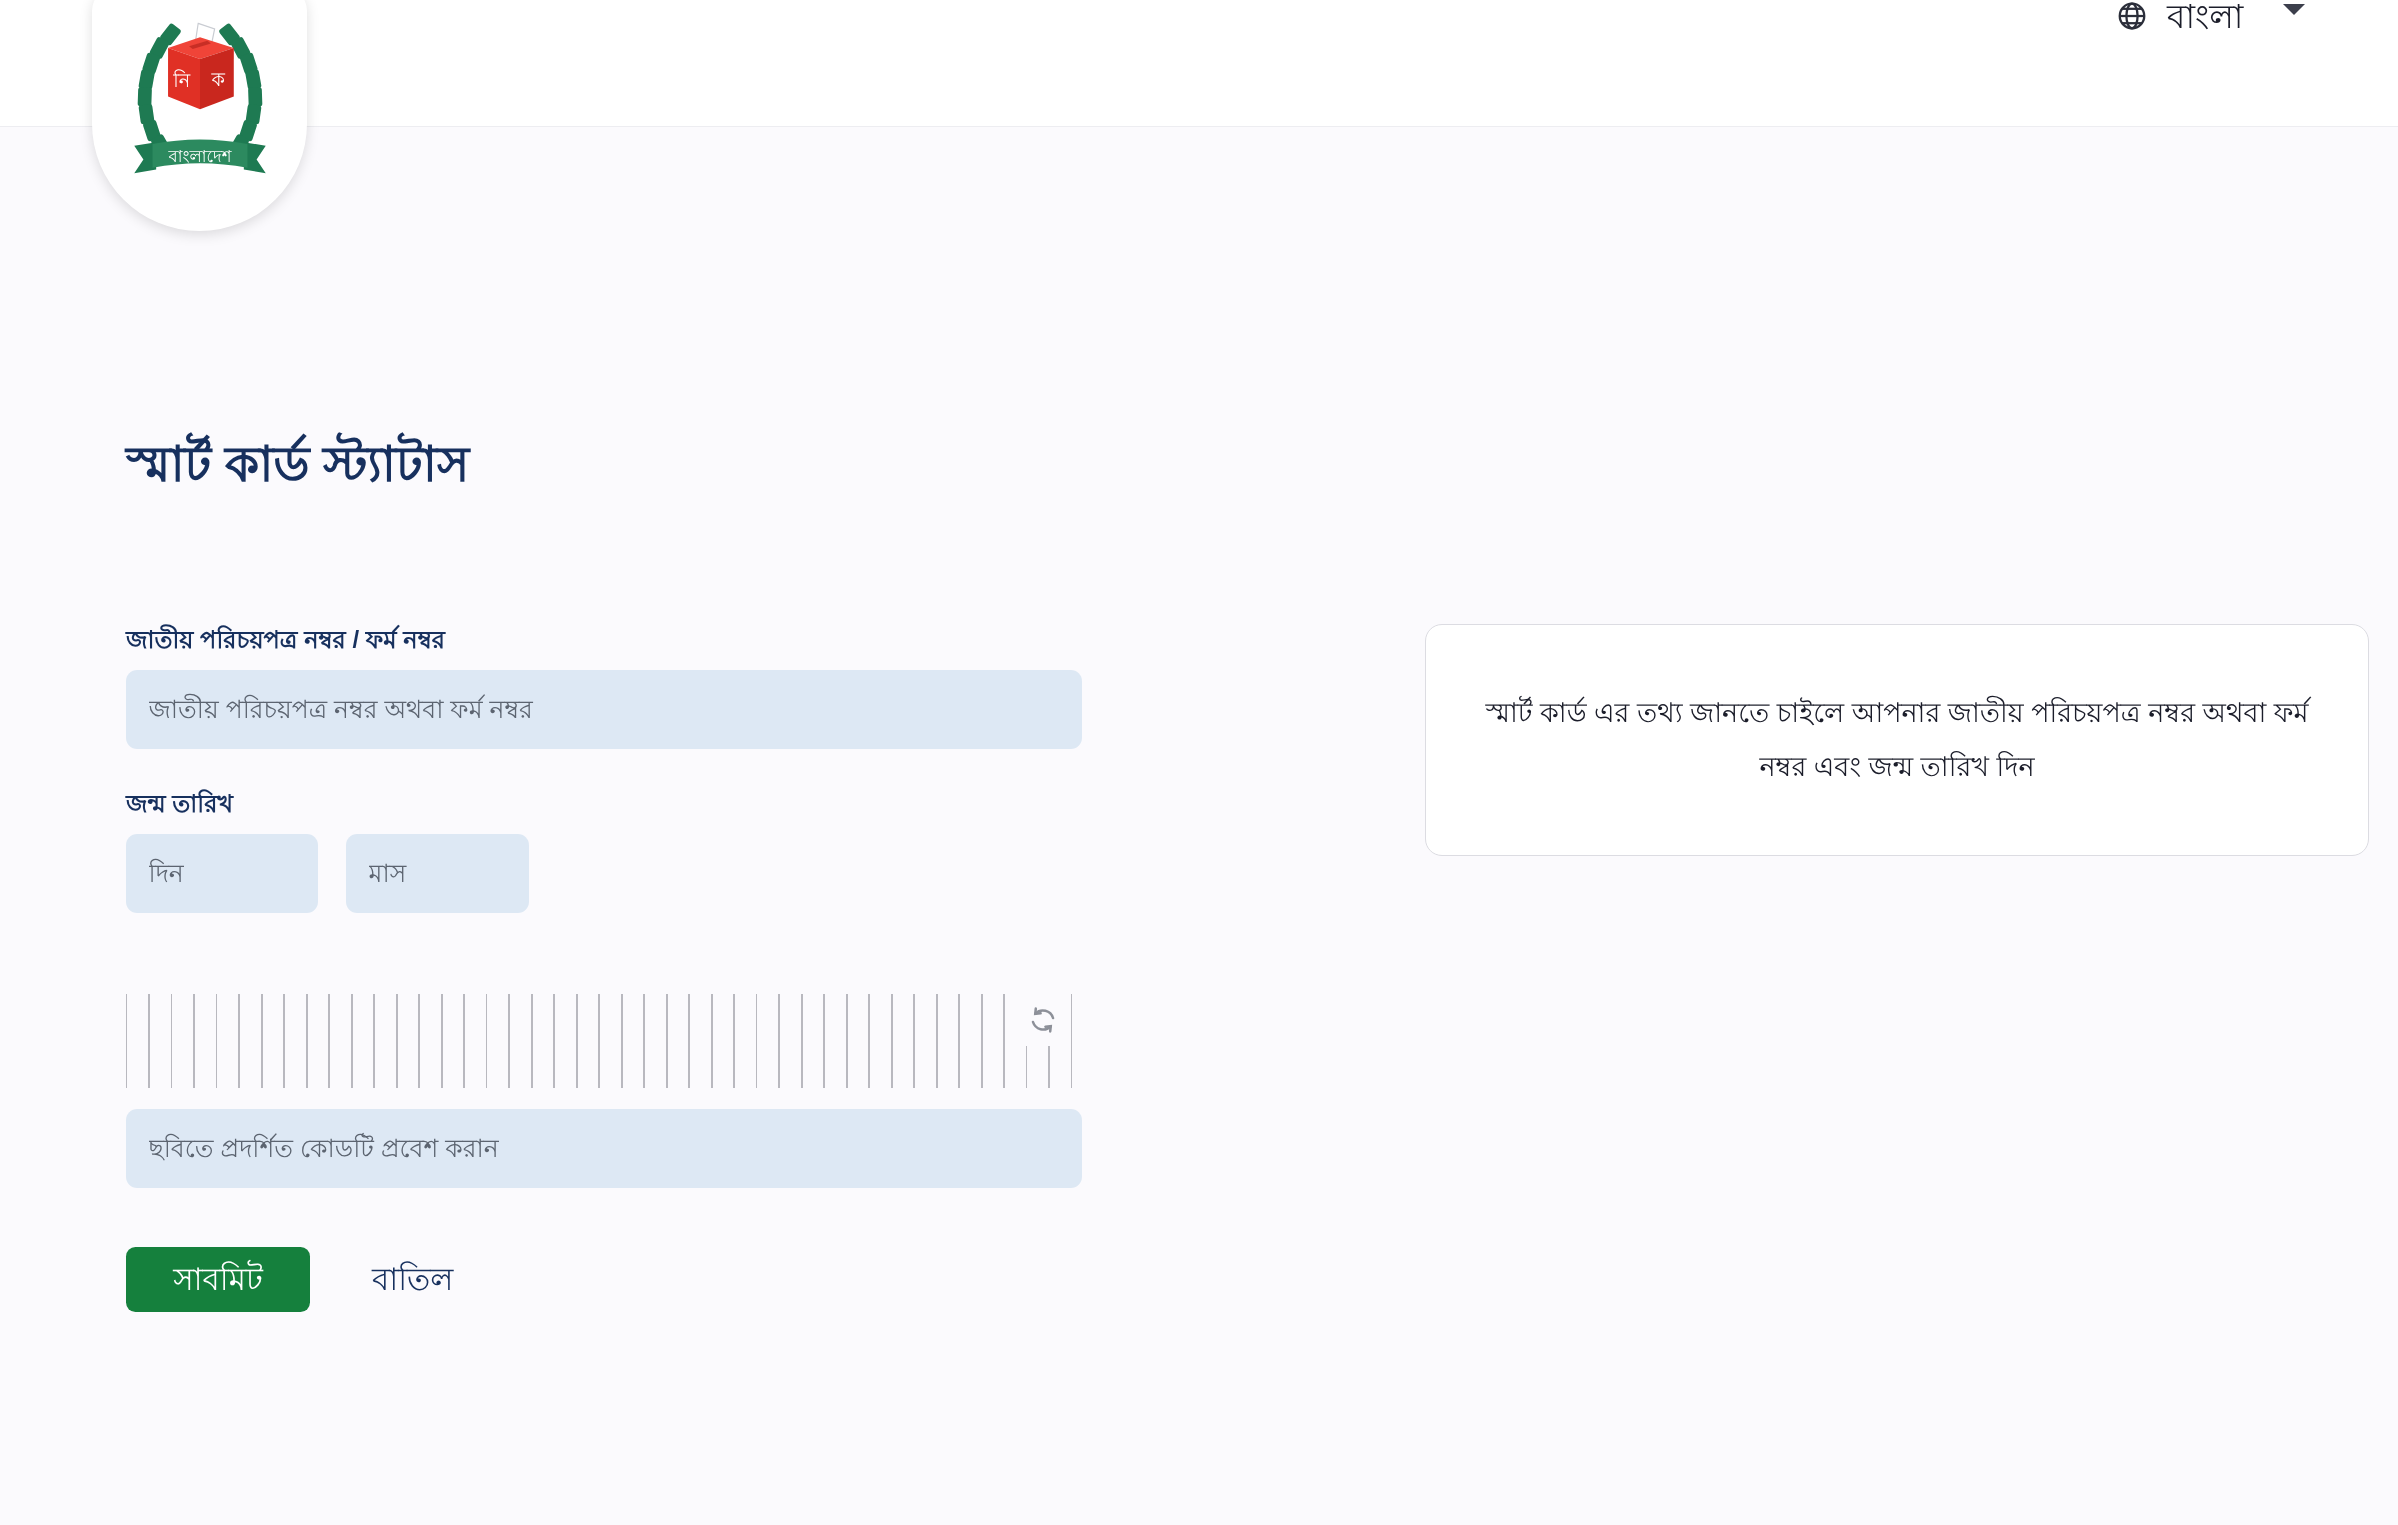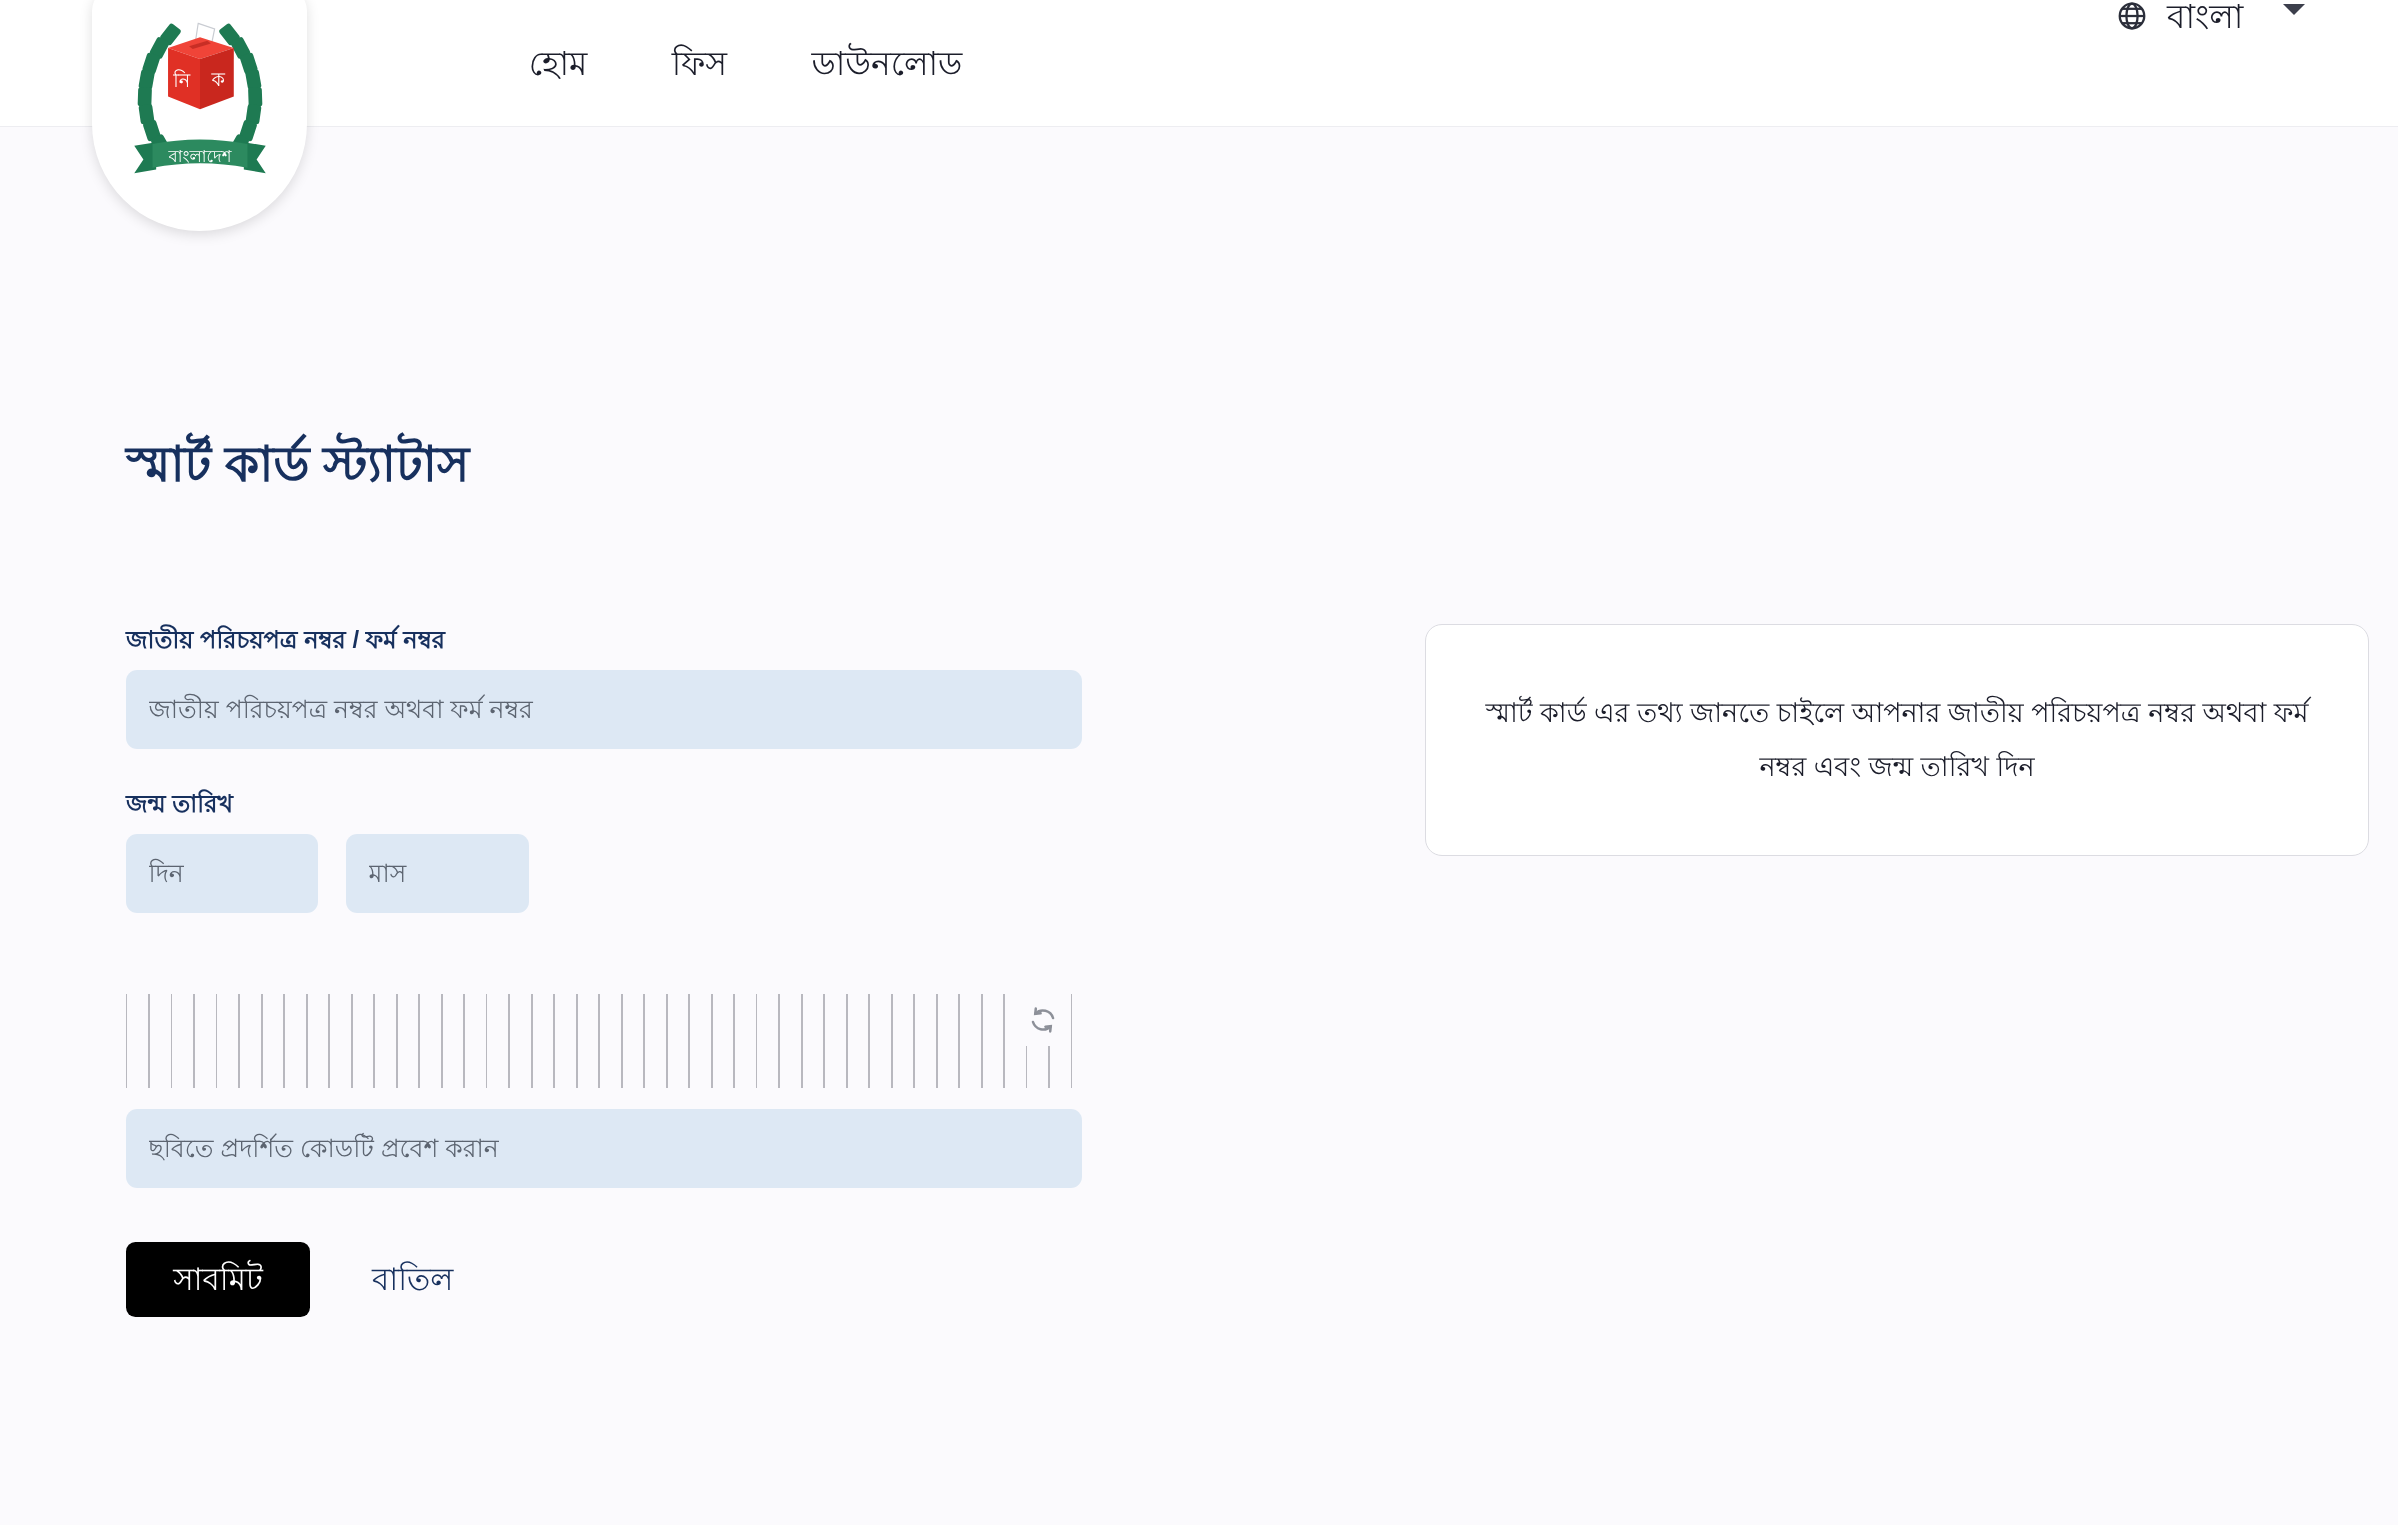--- a/index.html
+++ b/index.html
@@ -195,28 +195,28 @@
   .captcha-input { margin-top: 20.6px; }
 
   
   .btn-row {
     display: flex;
     align-items: center;
     gap: 49px;
     margin-top: 54px;
   }
   .btn-submit {
-    background: #000000;
+    background: #15803d;
     color: #ffffff;
     border: none;
     border-radius: 9.4px;
     font-size: 31px;
     font-family: "Liberation Sans", "DejaVu Sans", sans-serif;
     padding: 0 34px;
-    height: 75px;
+    height: 65px;
     min-width: 184px;
     cursor: pointer;
     line-height: 1;
   }
   .btn-cancel {
     background: transparent;
     border: none;
     color: #17305e;
     font-size: 31px;
     font-family: "Liberation Sans", "DejaVu Sans", sans-serif;
@@ -246,25 +246,20 @@
     color: #1b1d2a;
     line-height: 2.0;
     text-align: center;
   }
 </style>
 </head>
 <body>
 
 <div class="header">
 
-  <nav class="nav">
-    <div class="nav-item">হোম</div>
-    <div class="nav-item">ফিস</div>
-    <div class="nav-item">ডাউনলোড</div>
-  </nav>
 
   <div class="lang-select">
     <span>
       <svg class="globe-icon" viewBox="0 0 24 24" fill="none" stroke="#2b2e3a" stroke-width="1.7">
         <circle cx="12" cy="12" r="9.2"></circle>
         <ellipse cx="12" cy="12" rx="4.2" ry="9.2"></ellipse>
         <line x1="2.8" y1="12" x2="21.2" y2="12"></line>
         <line x1="4.2" y1="6.6" x2="19.8" y2="6.6"></line>
         <line x1="4.2" y1="17.4" x2="19.8" y2="17.4"></line>
       </svg>

